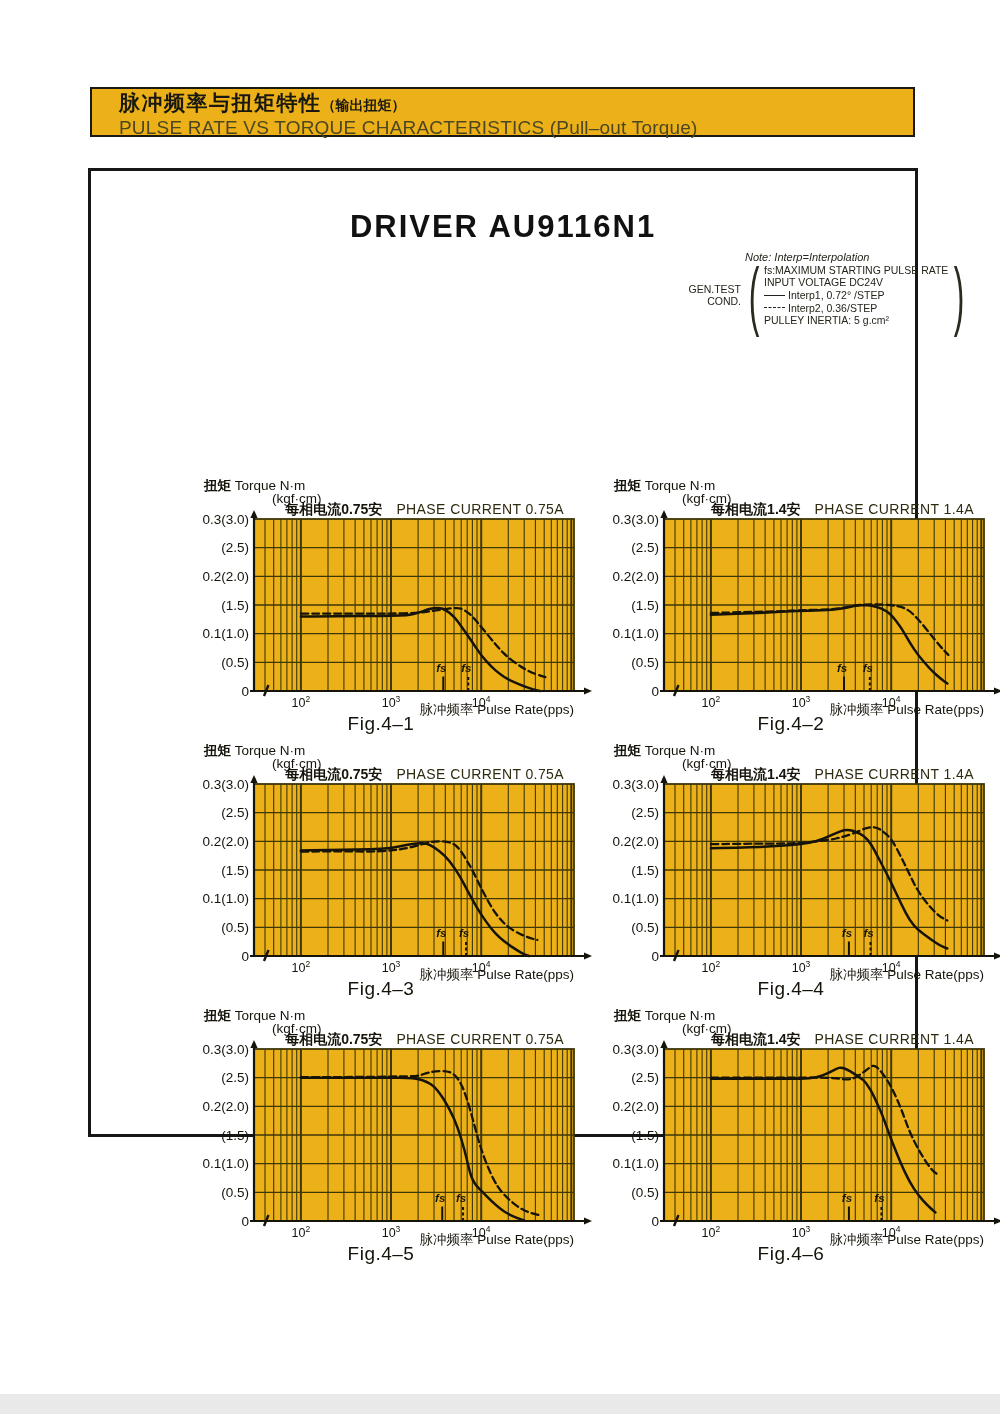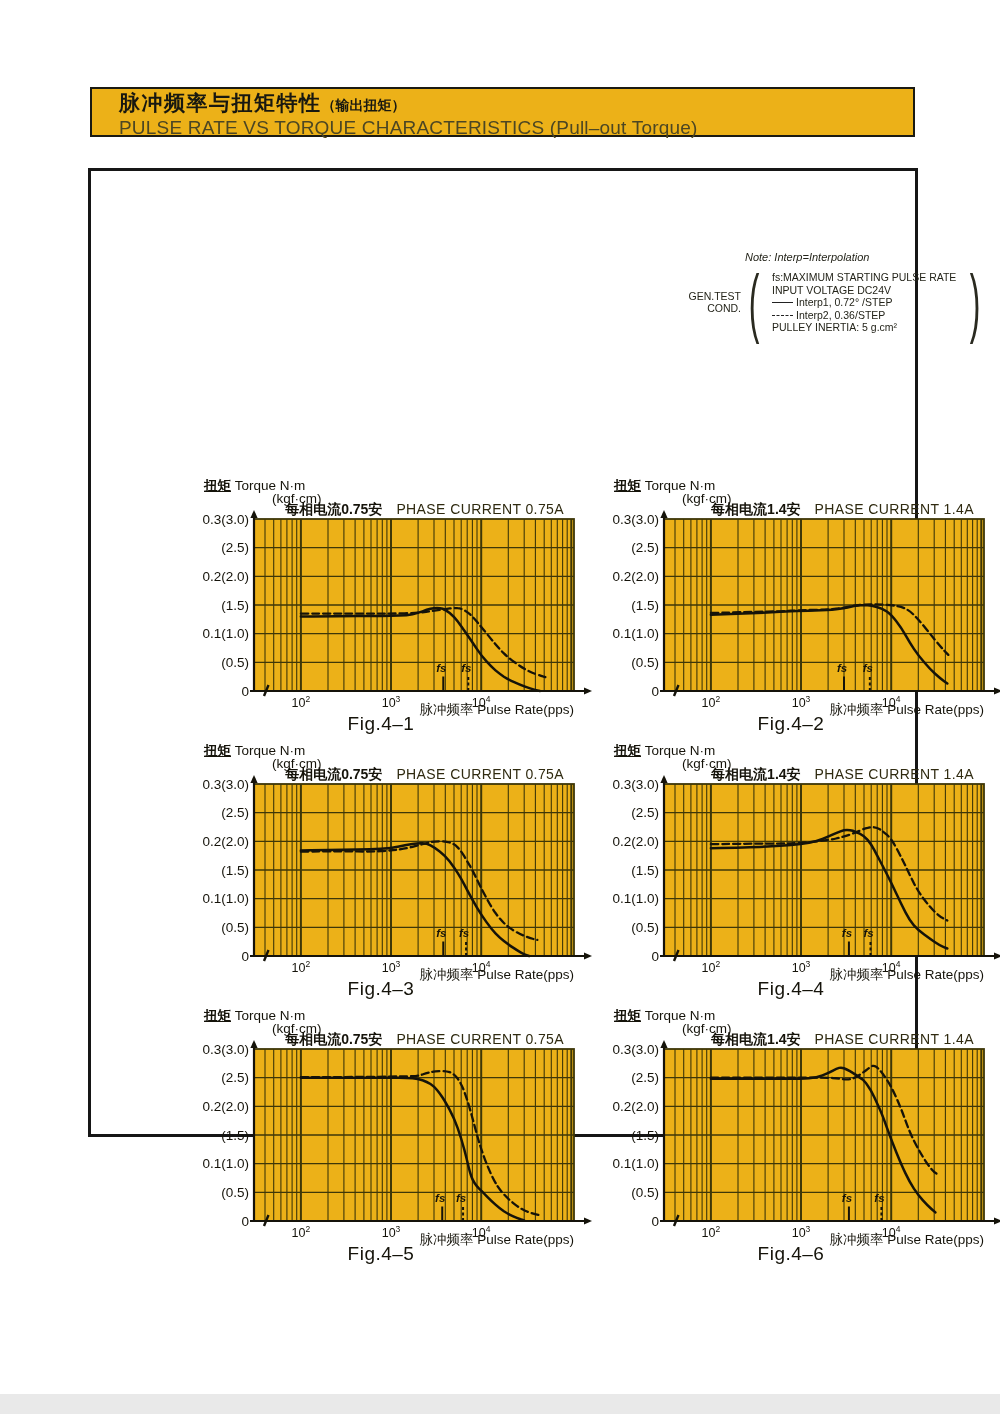--- a/index.html
+++ b/index.html
@@ -20,29 +20,29 @@
   #driver-title{position:absolute;left:0;top:38px;width:100%;text-align:center;
     font-size:31px;font-weight:bold;color:#111;letter-spacing:2px;}
 
   
   #test-cond{position:absolute;left:576px;top:80px;width:246px;color:#24241a;}
   #test-cond .note-line{margin-left:78px;font-size:11px;line-height:12px;font-style:italic;}
   #test-cond .cond-row{display:flex;align-items:center;}
   #test-cond .cond-label{font-size:10.5px;width:76px;text-align:right;padding-right:2px;flex:none;}
   .brace{display:inline-block;font-size:76px;font-weight:300;color:#2a2a20;
     transform:scaleX(0.42);line-height:0.85;flex:none;width:20px;text-align:center;}
-  #test-cond ul{list-style:none;margin:8px;padding:0 0 0 1px;}
+  #test-cond ul{list-style:none;margin:0;padding:0 0 0 1px;}
   #test-cond li{font-size:10.5px;line-height:12.6px;white-space:nowrap;display:flex;align-items:center;}
   .line-sample{display:inline-block;width:21px;margin-right:3px;border-top:1.8px solid #222;height:0;flex:none;}
   .line-sample.dashed{border-top-style:dashed;}
 
   
   .chart{position:absolute;width:400px;height:262px;}
   .chart .yt1{position:absolute;left:8px;top:3px;font-size:13.5px;color:#15130a;white-space:nowrap;}
-  .chart .yt1 .cn{font-weight:bold;text-decoration:underline;}
+  .chart .yt1 .cn{font-weight:bold;}
   .chart .yt2{position:absolute;left:76px;top:17px;font-size:13.5px;color:#15130a;}
   .chart .chart-head{position:absolute;top:27px;right:32px;font-size:14px;white-space:nowrap;color:#15130a;}
   .chart .chart-head .cn{font-weight:bold;margin-right:14px;}
   .chart .chart-head .en{color:#2f2a10;letter-spacing:0.4px;}
   .chart svg{position:absolute;left:0;top:36px;overflow:visible;}
   .chart .x-label{position:absolute;top:227px;right:22px;font-size:13.5px;color:#15130a;white-space:nowrap;}
   .chart .x-label .cn{font-weight:normal;}
   .chart .caption{position:absolute;left:115px;top:239px;width:140px;text-align:center;
     font-size:19px;color:#15130a;letter-spacing:0.5px;}
 </style>
@@ -50,20 +50,21 @@
 <body>
 
 <div id="page">
 
   <div id="header-bar">
     <div class="cn"><span>脉冲频率与扭矩特性</span><span class="paren">（输出扭矩）</span></div>
     <div class="en">PULSE RATE VS TORQUE CHARACTERISTICS (Pull–out Torque)</div>
   </div>
 
   <div id="main-box">
+    <div id="driver-title">DRIVER  AU9116N1</div>
 
     <div id="test-cond">
       <div class="note-line">Note: Interp=Interpolation</div>
       <div class="cond-row">
         <div class="cond-label">GEN.TEST COND.</div>
         <span class="brace">(</span>
         <ul id="cond-items">
             <li>
               <span>fs:MAXIMUM STARTING PULSE RATE</span>
             </li>

